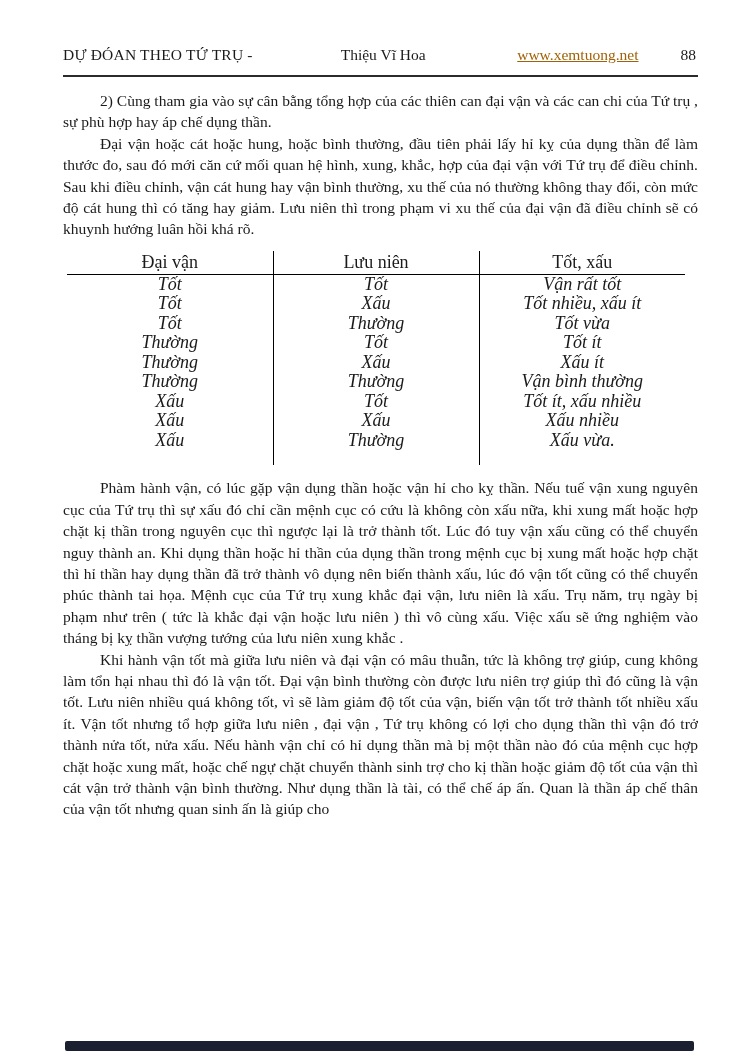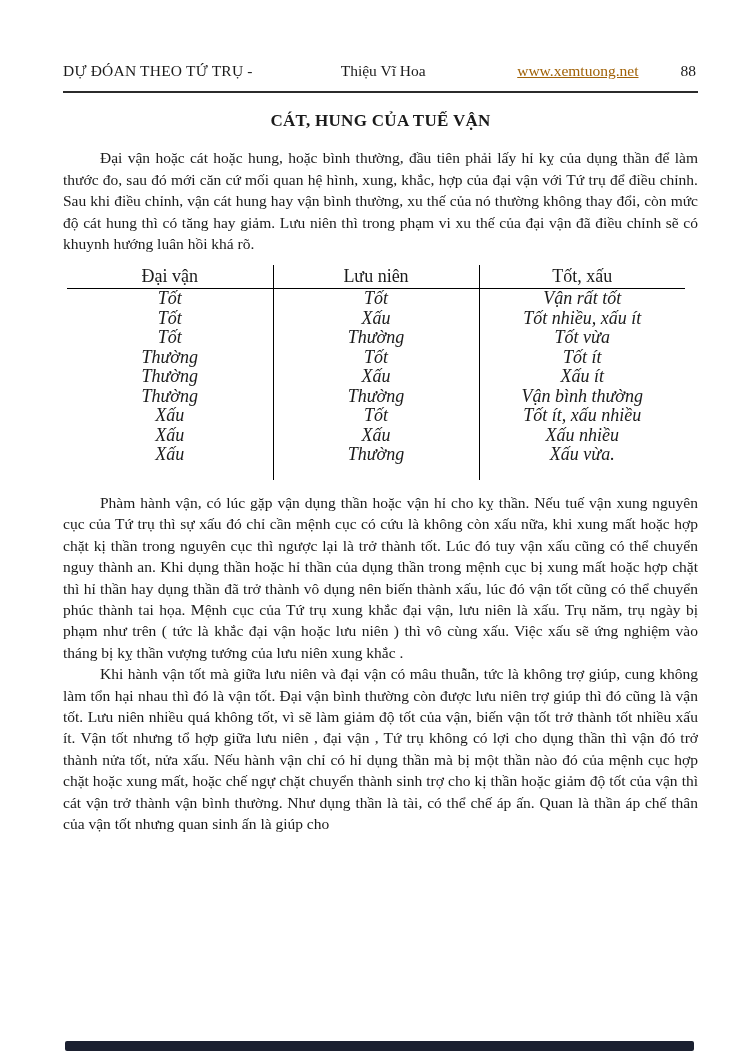--- a/index.html
+++ b/index.html
@@ -23,21 +23,21 @@
     padding: 46px 46px 0 63px;
     box-sizing: border-box;
   }
   .header-row {
     display: flex;
     align-items: baseline;
     font-size: 15.5px;
     white-space: nowrap;
   }
   .hdr-title { letter-spacing: 0.2px; }
-  .hdr-author { margin-left: 88px; margin-top: 16px; }
+  .hdr-author { margin-left: 88px; }
   .hdr-site {
     margin-left: auto;
     margin-right: 42px;
     text-decoration: underline;
     color: #a16207;
   }
   .hdr-page { margin-right: 2px; }
   .header-rule {
     border: none;
     border-top: 2px solid #2b2b2b;
@@ -106,22 +106,22 @@
   <div class="header-row">
     <span class="hdr-title">DỰ ĐÓAN THEO TỨ TRỤ -</span>
     <span class="hdr-author">Thiệu Vĩ  Hoa</span>
     <span class="hdr-site">www.xemtuong.net</span>
     <span class="hdr-page">88</span>
   </div>
   <hr class="header-rule">
 
   <div class="body-text">
 
+    <p class="para first">2) Cùng tham gia vào sự cân bằng tổng hợp của các thiên can đại vận và các can chi của Tứ trụ , sự phù hợp hay áp chế dụng thần.</p>
 
-    <h2 class="section-heading">CÁT, HUNG CỦA TUẾ VẬN</h2>
 
     <p class="para">Đại vận hoặc cát hoặc hung, hoặc bình thường, đầu tiên phải lấy hỉ kỵ của dụng thần để làm thước đo, sau đó mới căn cứ mối quan hệ hình, xung, khắc, hợp của đại vận với Tứ trụ để điều chỉnh. Sau khi điều chỉnh, vận cát hung hay vận bình thường, xu thế của nó thường không thay đổi, còn mức độ cát hung thì có tăng hay giảm. Lưu niên thì trong phạm vi xu thế của đại vận đã điều chỉnh sẽ có khuynh hướng luân hồi khá rõ.</p>
 
     <table class="luck-table">
       <thead>
         <tr>
           <th>Đại vận</th>
           <th>Lưu niên</th>
           <th>Tốt, xấu</th>
         </tr>

